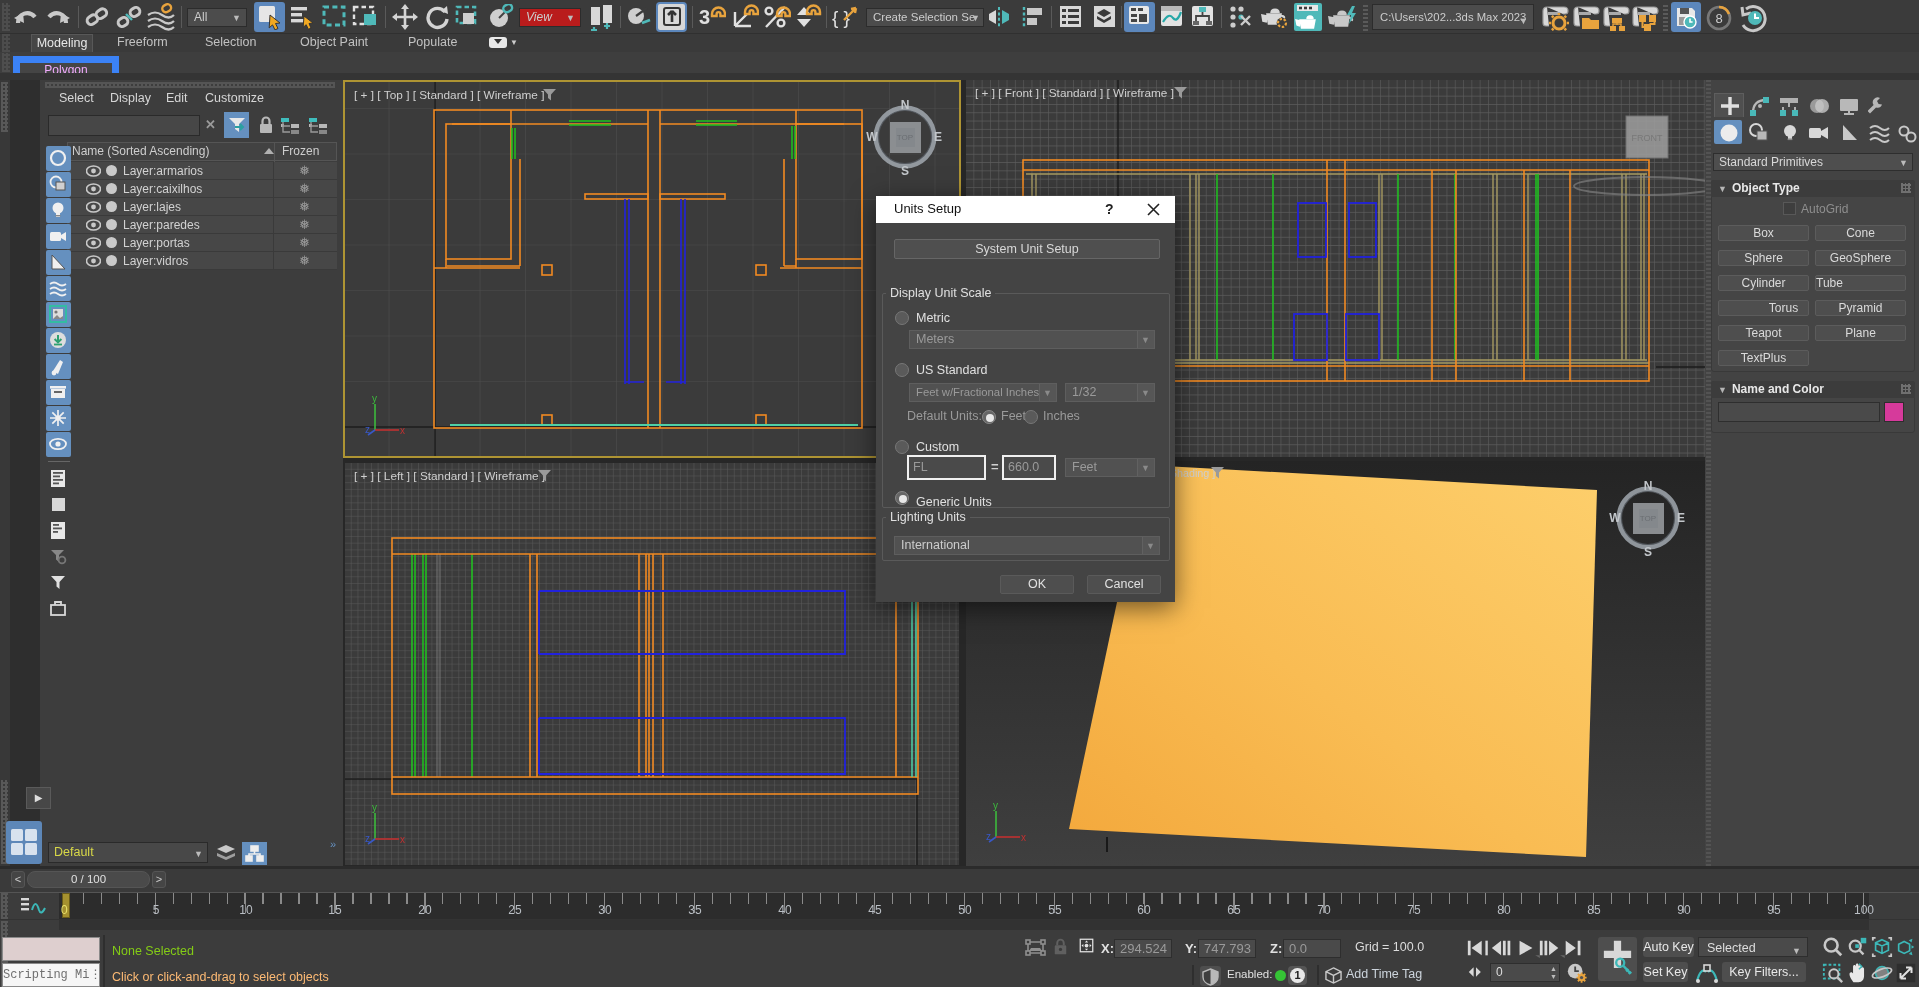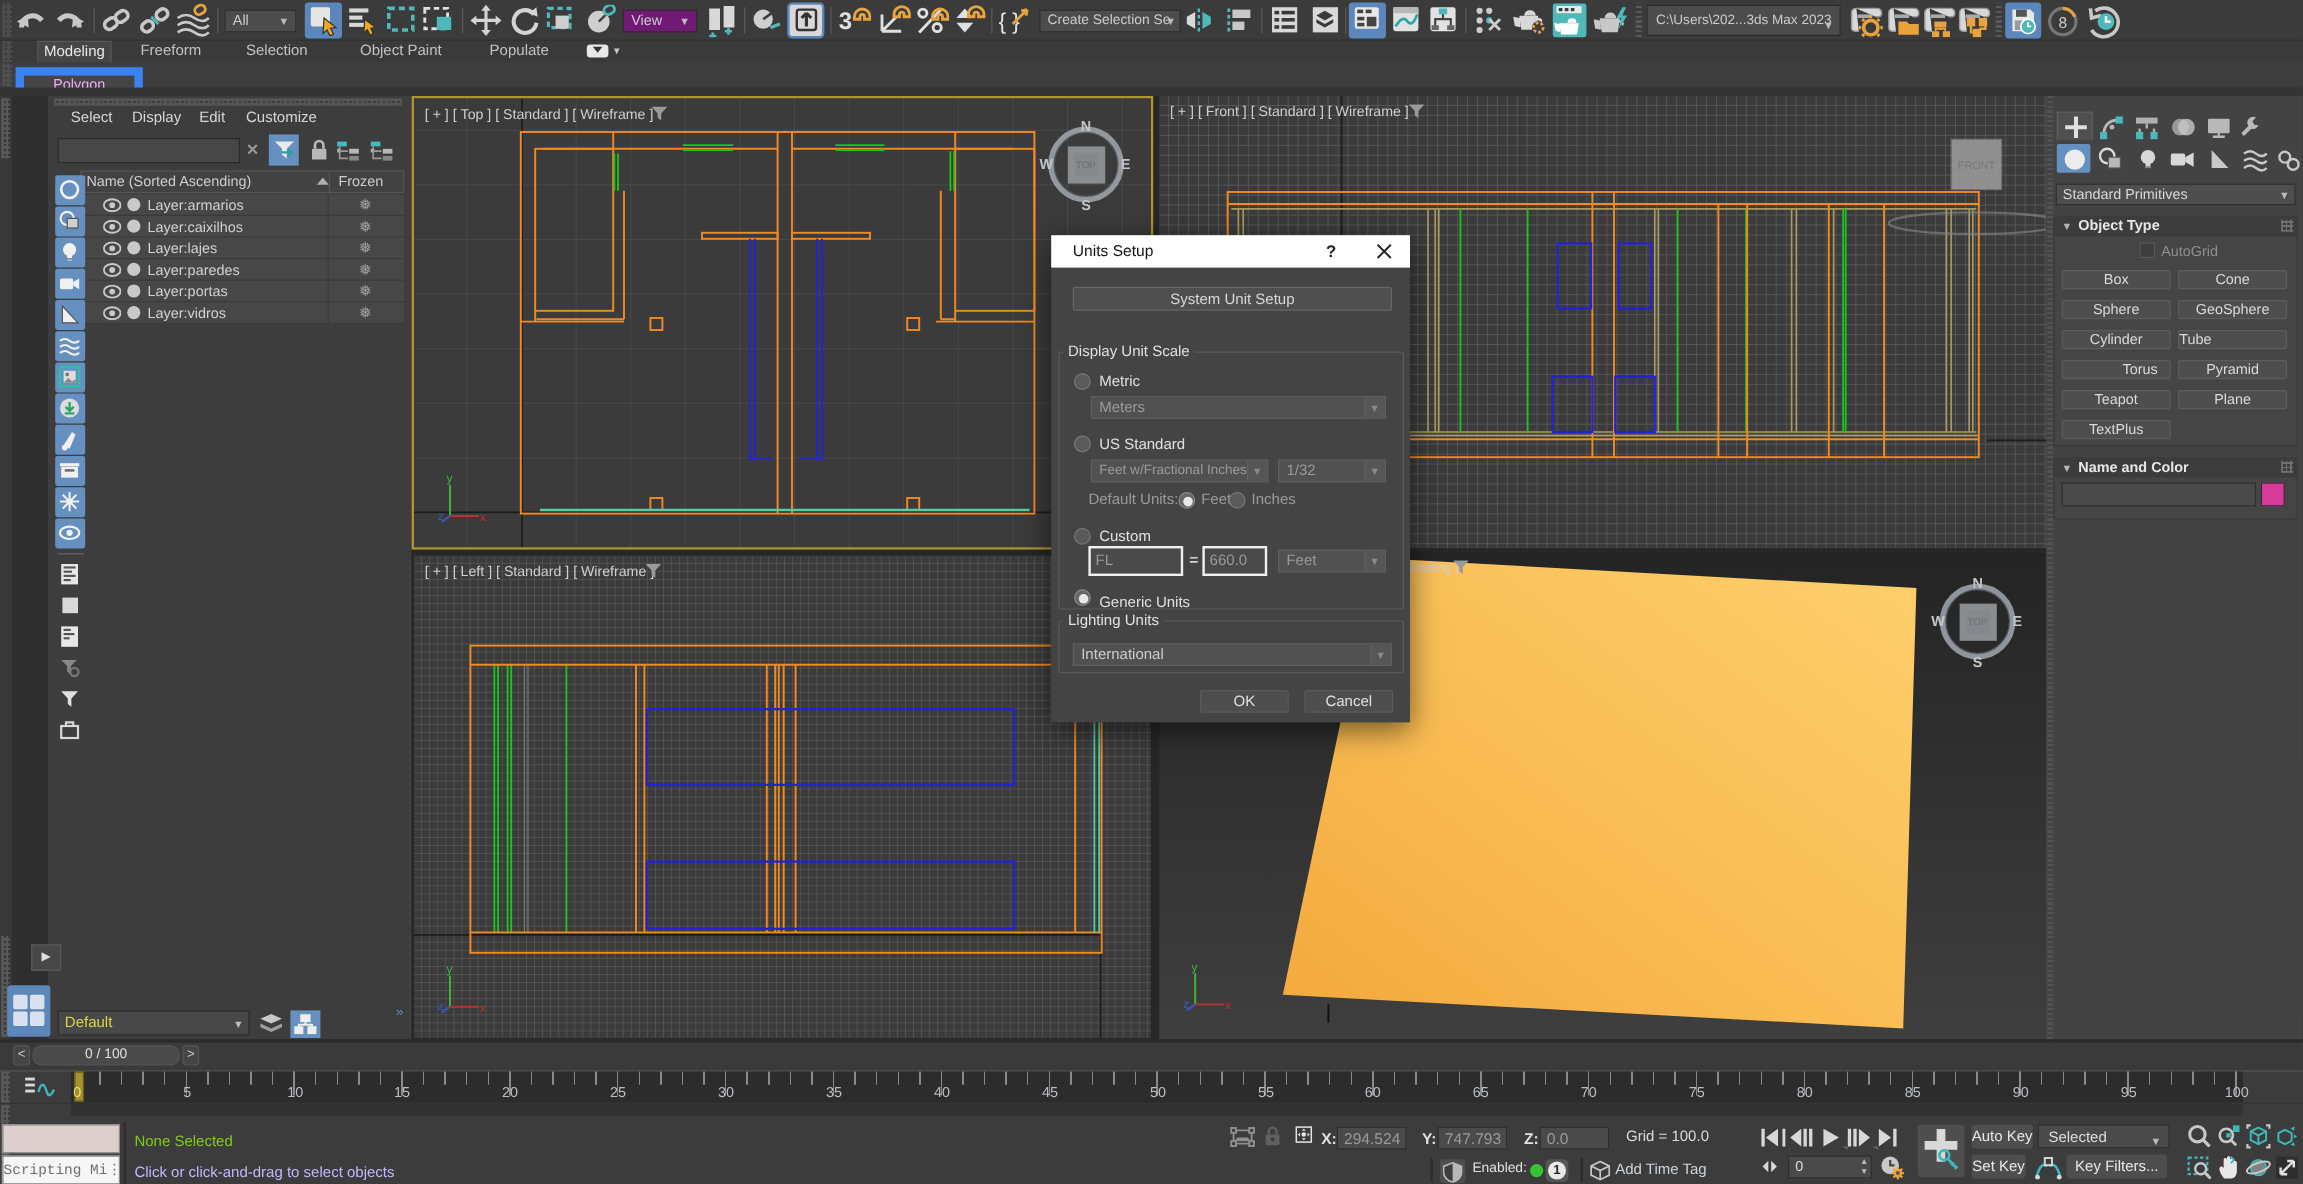--- a/index.html
+++ b/index.html
@@ -84,21 +84,21 @@
       </svg>
 <svg class="abs" style="left:455px;top:5px" width="26" height="24" viewBox="0 0 26 24">
         <rect x="2" y="2" width="18" height="16" fill="none" stroke="#4fb9b9" stroke-width="2.6" stroke-dasharray="4.5 3"></rect>
         <rect x="8" y="8" width="11" height="11" fill="#cfcfcf"></rect>
       </svg>
 <svg class="abs" style="left:488px;top:4px" width="26" height="26" viewBox="0 0 26 26">
         <circle cx="11" cy="14" r="9" fill="#cfcfcf"></circle>
         <path d="M11 14 L20 5" stroke="#444" stroke-width="2"></path>
         <rect x="15" y="1" width="9" height="7" rx="3.5" fill="none" stroke="#4fb9b9" stroke-width="2.4" transform="rotate(-30 19 4)"></rect>
       </svg>
-<div class="abs" style="left:519px;top:8px;width:62px;height:19px;background:#701a75;border:1px solid #2c2c2c;color:#ccc;font-size:12px;line-height:17px;padding-left:6px;">View<span style="position:absolute;right:5px;top:1px;color:#bbb;font-size:9px;">▼</span></div>
+<div class="abs" style="left:519px;top:8px;width:62px;height:19px;background:#b91c1c;border:1px solid #2c2c2c;color:#ccc;font-size:12px;line-height:17px;padding-left:6px;font-style:italic;">View<span style="position:absolute;right:5px;top:1px;color:#bbb;font-size:9px;">▼</span></div>
 <svg class="abs" style="left:588px;top:3px" width="30" height="28" viewBox="0 0 30 28">
         <path d="M3 4 h9 v18 h-9 z" fill="#d8d8d8"></path>
         <path d="M15 2 h9 v18 h-9 z" fill="#d8d8d8"></path>
         <g stroke="#4fb9b9" stroke-width="2.2">
           <path d="M6 24 v6 M3 27 h6"></path>
           <path d="M19 20 v6 M16 23 h6"></path>
         </g>
       </svg>
 <div class="abs" style="left:620px;top:6px;width:1px;height:22px;background:#5a5a5a;"></div>
 <svg class="abs" style="left:626px;top:4px" width="26" height="26" viewBox="0 0 26 26">
@@ -837,21 +837,21 @@
 <div class="abs" style="left:62px;top:893px;width:8px;height:25px;background:#a5912f;border:1px solid #6a5c1a;"></div>
 <div class="abs" style="left:61px;top:903px;color:#e8e06a;font-size:12px;">0</div>
 
 <div class="abs" style="left:0;top:919px;width:1919px;height:68px;background:#3c3c3c;border-top:1px solid #333;">
 <div class="abs" style="left:59px;top:0;width:1810px;height:10px;background:#323232;"></div>
 <div class="abs" style="left:1px;top:1px;width:7px;height:66px;background:repeating-linear-gradient(0deg,#606060 0 2px,transparent 2px 4px),repeating-linear-gradient(90deg,#606060 0 2px,transparent 2px 4px);opacity:.8"></div>
 <div class="abs" style="left:2px;top:17px;width:98px;height:24px;background:#decfcf;border:1px solid #8a8a8a;"></div>
 <div class="abs" style="left:2px;top:43px;width:98px;height:24px;background:#f6f6f6;border:1px solid #8a8a8a;color:#707070;font-family:'Liberation Mono',monospace;font-size:12px;line-height:22px;white-space:nowrap;overflow:hidden;">Scripting Mi⋮</div>
 <div class="abs" style="left:103px;top:15px;width:2px;height:53px;background:#2e2e2e;"></div>
 <div class="abs" style="left:112px;top:24px;color:#84cc16;font-size:12.5px;text-align:right;">None Selected</div>
-<div class="abs" style="left:112px;top:50px;color:#c4b5fd;font-size:12.5px;">Click or click-and-drag to select objects</div>
+<div class="abs" style="left:112px;top:50px;color:#fdba74;font-size:12.5px;">Click or click-and-drag to select objects</div>
 <svg class="abs" style="left:1025px;top:18px" width="22" height="20" viewBox="0 0 22 20">
         <g fill="none" stroke="#8f8f8f" stroke-width="1.6">
           <rect x="1" y="2" width="4" height="4"></rect>
           <rect x="16" y="2" width="4" height="4"></rect>
           <rect x="1" y="13" width="4" height="4"></rect>
           <rect x="16" y="13" width="4" height="4"></rect>
           <path d="M5 4 h11 M3 6 v7 M18 6 v7 M5 15 h11"></path>
         </g>
         <path d="M6 10 h9 l2 3 h-13 z" fill="#8f8f8f"></path>
       </svg>

